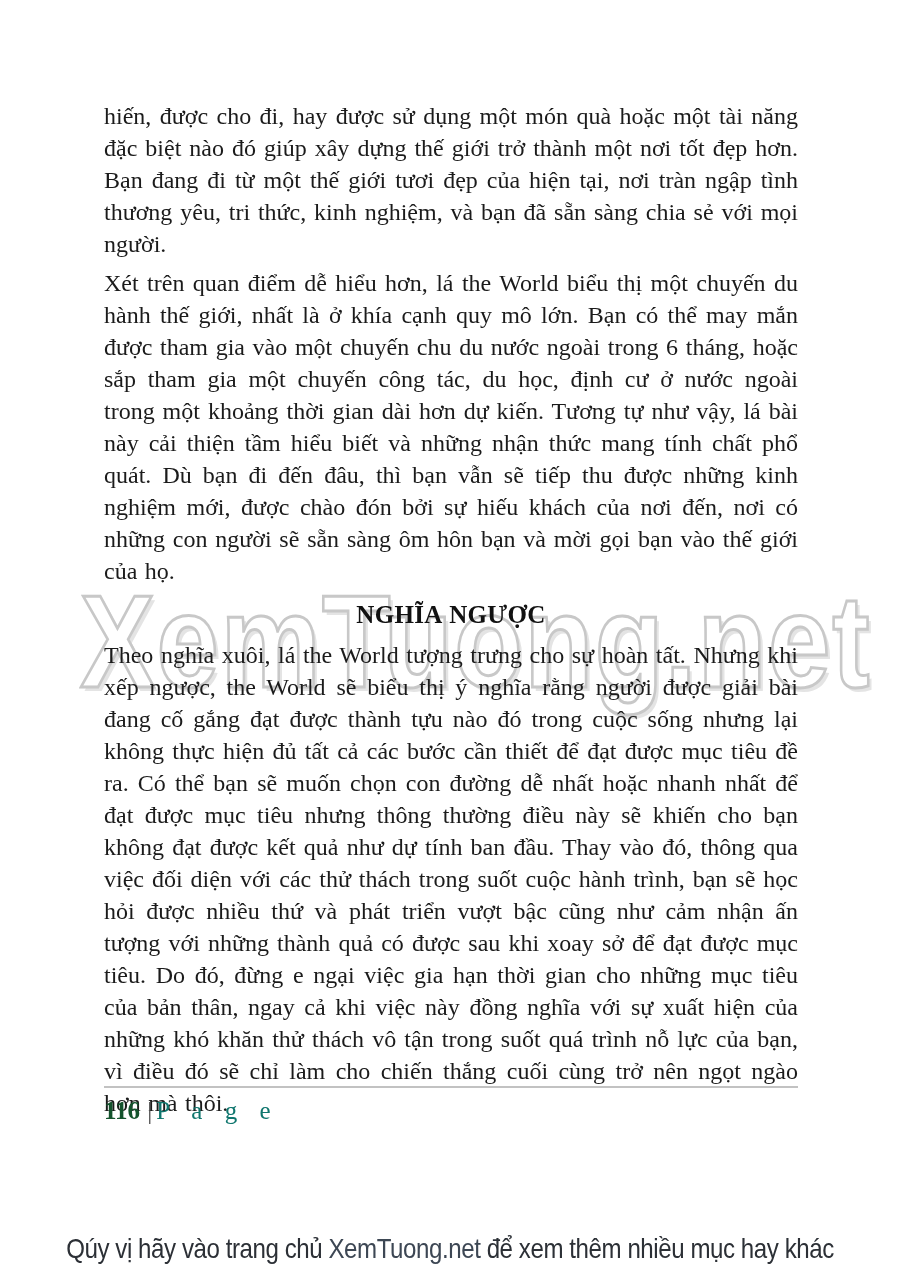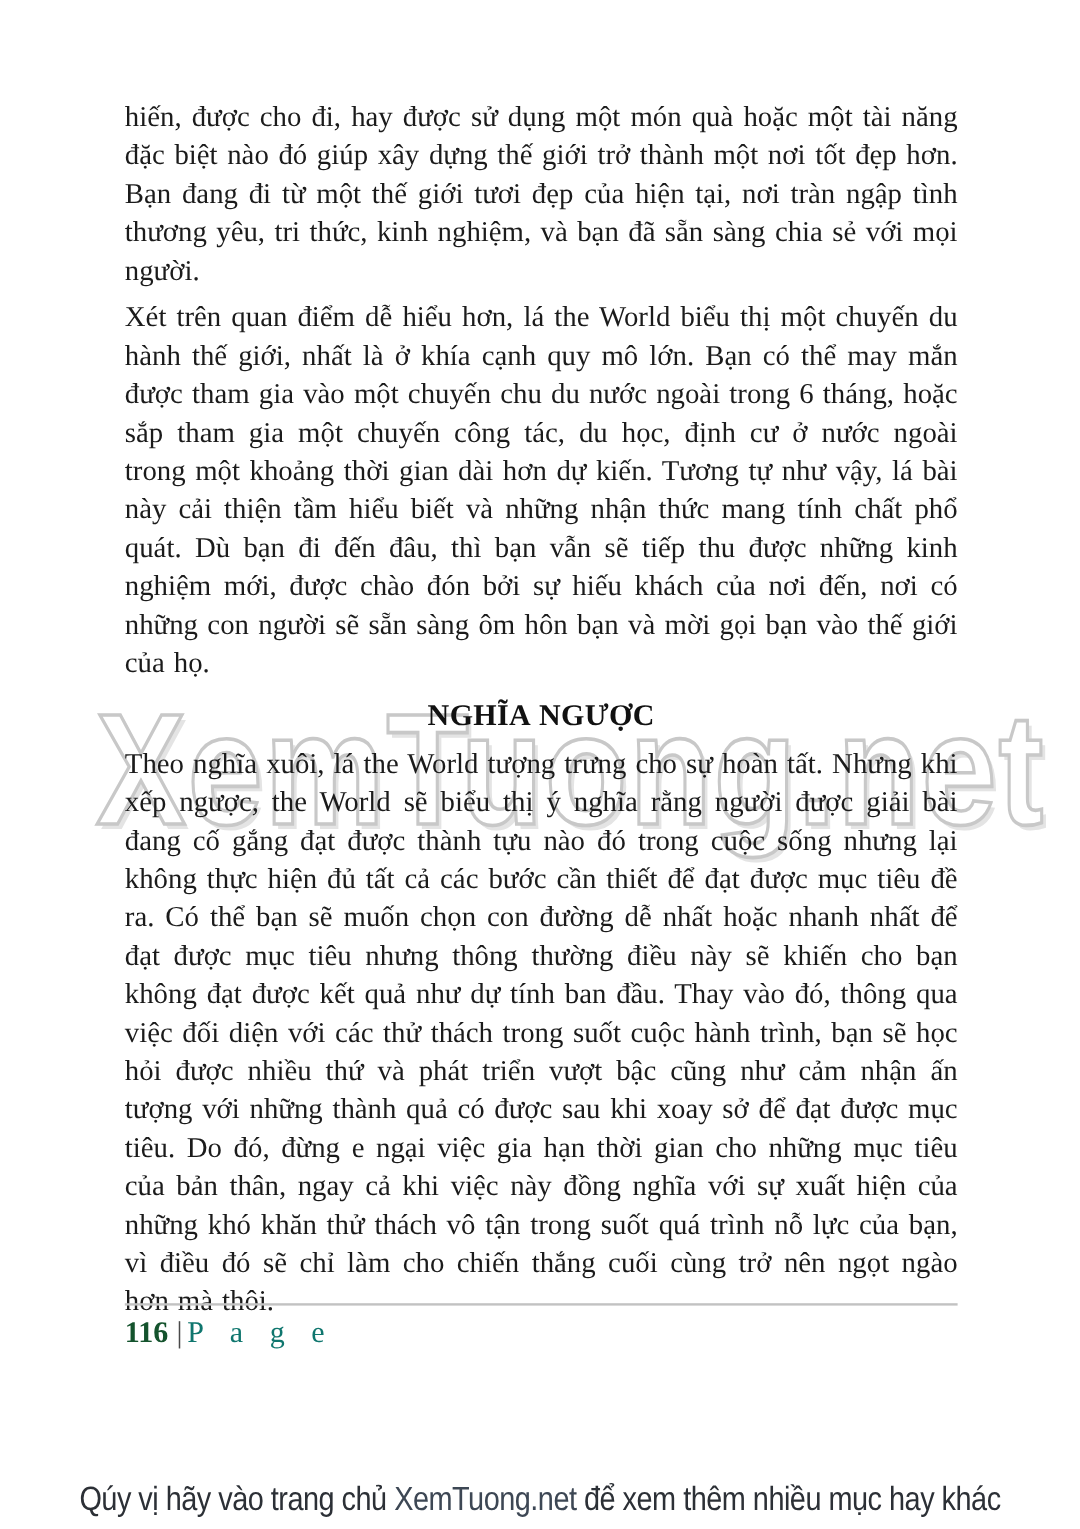--- a/index.html
+++ b/index.html
@@ -26,21 +26,21 @@
     white-space: nowrap;
     color: #ffffff;
     -webkit-text-stroke: 3px #c8c8c8;
     text-shadow: 4px 4px 0 #e4e4e4;
     transform: scaleX(0.85);
     transform-origin: left top;
     pointer-events: none;
   }
   .content {
     position: absolute;
-    left: 104px; top: 82px;
+    left: 104px; top: 100px;
     width: 694px;
     z-index: 1;
     font-size: 24px;
     line-height: 32px;
     color: #1b1b1b;
     text-align: justify;
     word-spacing: 1.5px;
   }
   .content p { margin: 0 0 7px 0; }
   .content h2 {

